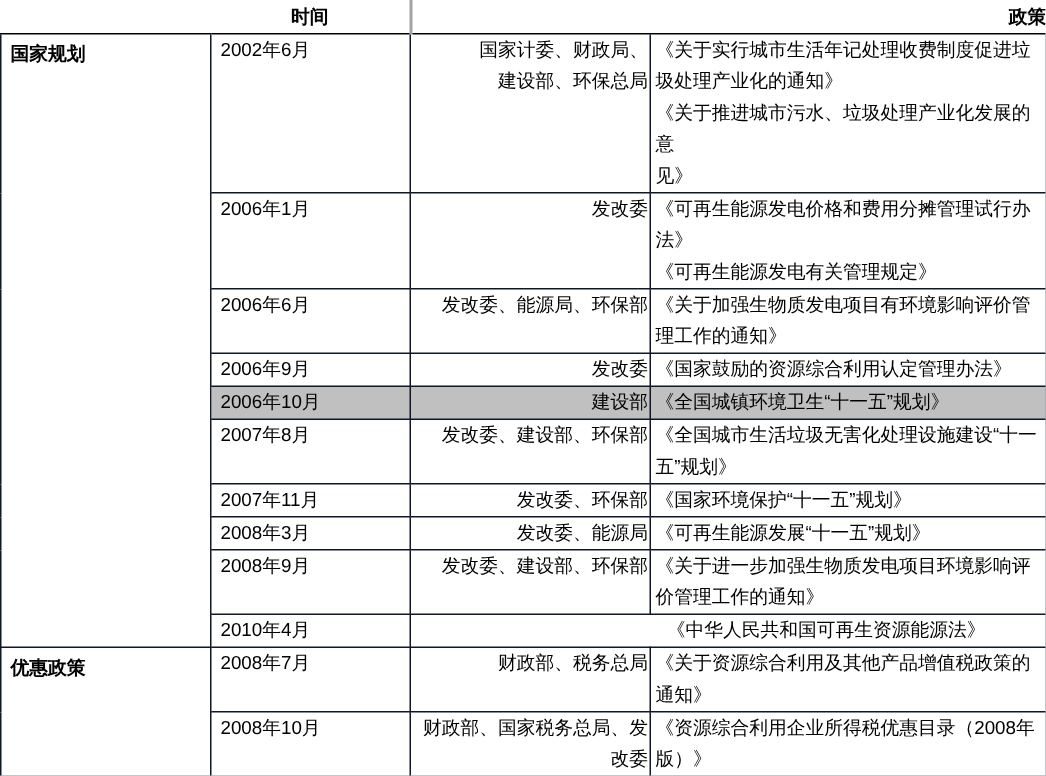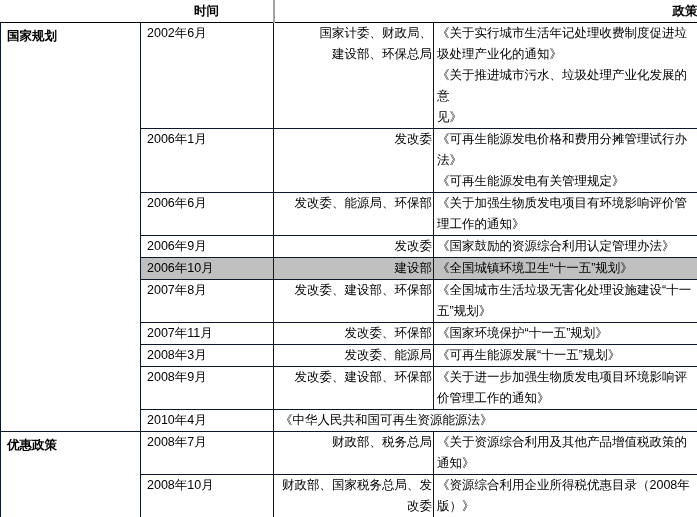--- a/index.html
+++ b/index.html
@@ -12,21 +12,21 @@
   td { vertical-align:top; line-height:21px; white-space:pre-line; overflow:hidden; }
   
   thead td { border:none; border-bottom:1px solid #000; font-weight:bold; height:22px; line-height:22px; padding:0; }
   thead td.h-time { text-align:center; border-right:2px solid #a3a3a3; }
   thead td.h-policy { text-align:right; }
   
   tbody td { border:1px solid #0f172a; padding:0 4px 0 6px; }
   td.cat { font-weight:bold; padding-top:3px; }
   td.agency { padding-right:1px;text-align:right; }
   td.policy { padding-left:3px; padding-right:2px; }
-  td.merged { text-align:left; padding-right:97px; }
+  td.merged { text-align:right; padding-right:40px; }
   tr.hl td { background:var(--hl,#c0c0c0); }
 </style>
 </head>
 <body>
 
 <div>
   <table>
     <colgroup>
       <col style="width:140px">
       <col style="width:133px">

